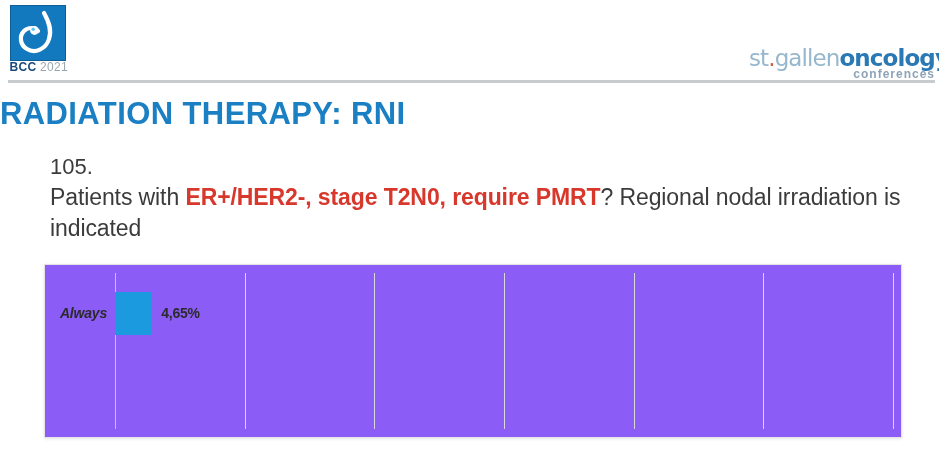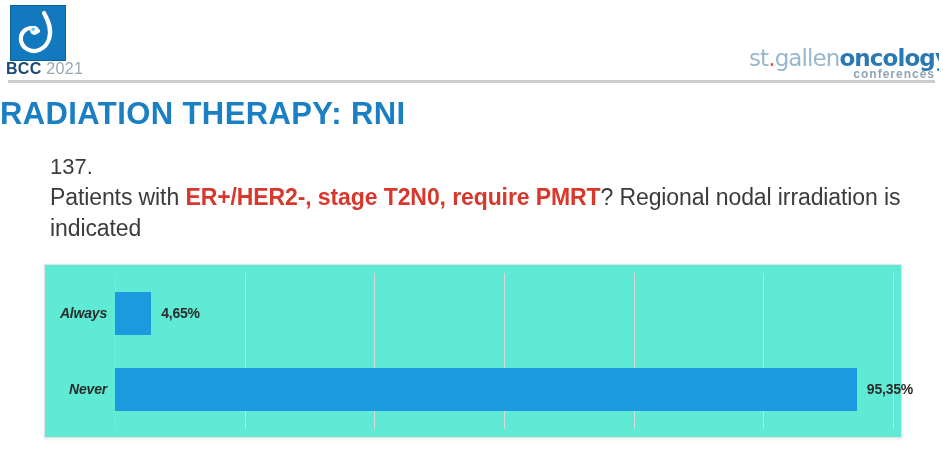--- a/index.html
+++ b/index.html
@@ -35,22 +35,22 @@
     width: 54px; height: 54px;
     background: #1279be;
     border: 1px solid #0e5f96;
     overflow: hidden;
   }
   .swirl-svg { display: block; }
   #bcc-logo-caption {
     position: absolute;
     left: 0; top: 55px;
     width: 62px;
-    text-align: left;
-    font-size: 16px;
+    text-align: right;
+    font-size: 12px;
     letter-spacing: .3px;
     white-space: nowrap;
   }
   #bcc-logo-caption .bcc-bold { font-weight: bold; color: #1b4a7a; }
   #bcc-logo-caption .bcc-year { color: #9aa7b0; }
 
   #header-text-block {
     position: absolute;
     left: 72px; top: 4px;
     width: 640px;
@@ -162,21 +162,21 @@
     color: #d8382c;
     font-weight: bold;
   }
 
   
   #chart-panel {
     position: absolute;
     left: 44px; top: 264px;
     width: 856px;
     height: 172px;
-    background: #5eead4;
+    background: #8b5cf6;
     border: 1px solid #e4e4e4;
     box-shadow: 0 1px 3px rgba(0,0,0,.10);
   }
   #plot-area {
     position: absolute;
     left: 0; top: 0;
     width: 856px; height: 172px;
   }
   .gridline {
     position: absolute;
@@ -248,37 +248,32 @@
     <div id="sgoc-logo-line"><span>st</span><span class="sg-dot">.</span><span>gallen</span><span class="sg-strong">oncology</span></div>
     <div id="sgoc-logo-sub">conferences</div>
   </div>
 
   <div id="header-divider"></div>
 </div>
 
 <div id="slide-title">RADIATION THERAPY: RNI</div>
 
 <div id="question-block">
-  <div id="question-number">137.</div>
+  <div id="question-number">105.</div>
   <div id="question-text"><span>Patients with </span><span class="hl">ER+/HER2-, stage T2N0, require PMRT</span><span>? Regional nodal irradiation is indicated</span></div>
 </div>
 
 <div id="chart-panel">
   <div id="plot-area">
       <div class="axis-line" style="left: 70px; background: rgb(199, 199, 199);"></div>
       <div class="gridline" style="left: 199.693px; background: rgb(217, 217, 217);"></div>
       <div class="gridline" style="left: 329.307px; background: rgb(217, 217, 217);"></div>
       <div class="gridline" style="left: 459px; background: rgb(217, 217, 217);"></div>
       <div class="gridline" style="left: 588.693px; background: rgb(217, 217, 217);"></div>
       <div class="gridline" style="left: 718.307px; background: rgb(217, 217, 217);"></div>
       <div class="gridline" style="left: 848px; background: rgb(217, 217, 217);"></div>
       <div class="bar-row" style="top: 27px; height: 43px;">
         <div class="bar-label" style="top: 12.5px;">Always</div>
         <div class="bar-rect" style="width: 36.177px; background: rgb(27, 154, 224);"></div>
         <div class="bar-value" style="left: 116.177px; top: 12.5px;">4,65%</div>
       </div>
-      <div class="bar-row" style="top: 103px; height: 43px;">
-        <div class="bar-label" style="top: 12.5px;">Never</div>
-        <div class="bar-rect" style="width: 741.823px; background: rgb(27, 154, 224);"></div>
-        <div class="bar-value" style="left: 821.823px; top: 12.5px;">95,35%</div>
-      </div>
     </div>
 </div>
 
 </body></html>

